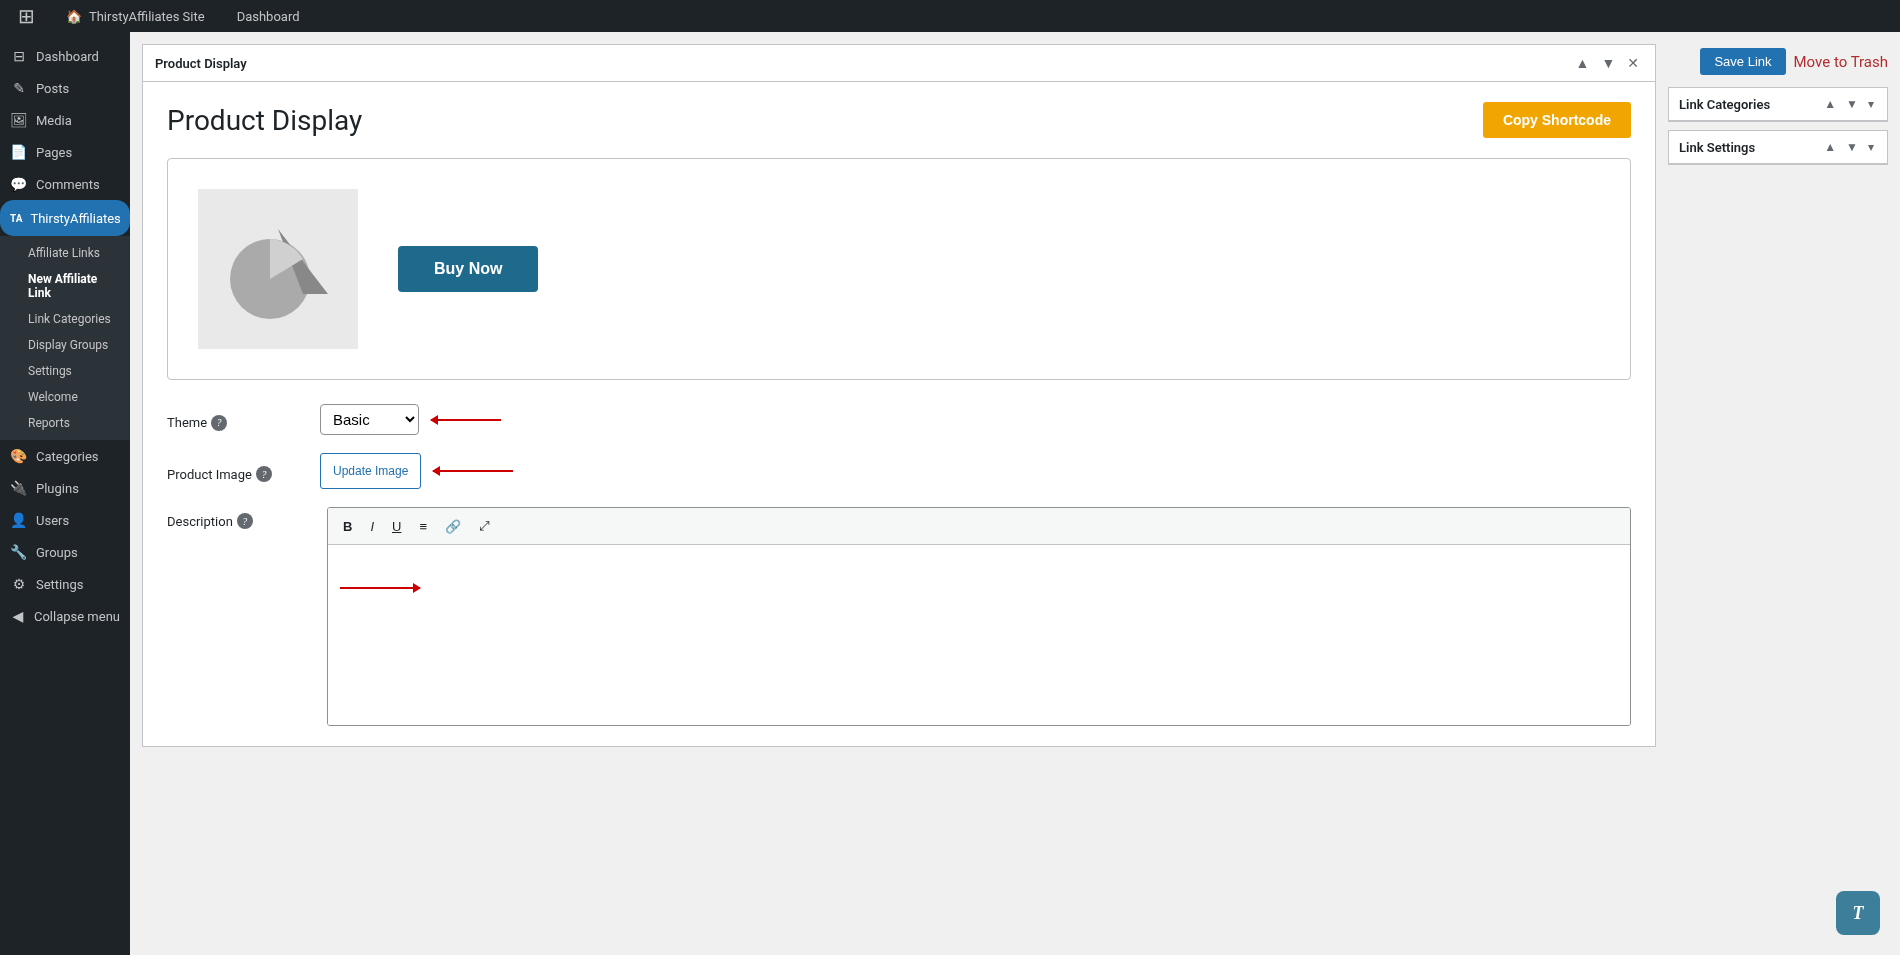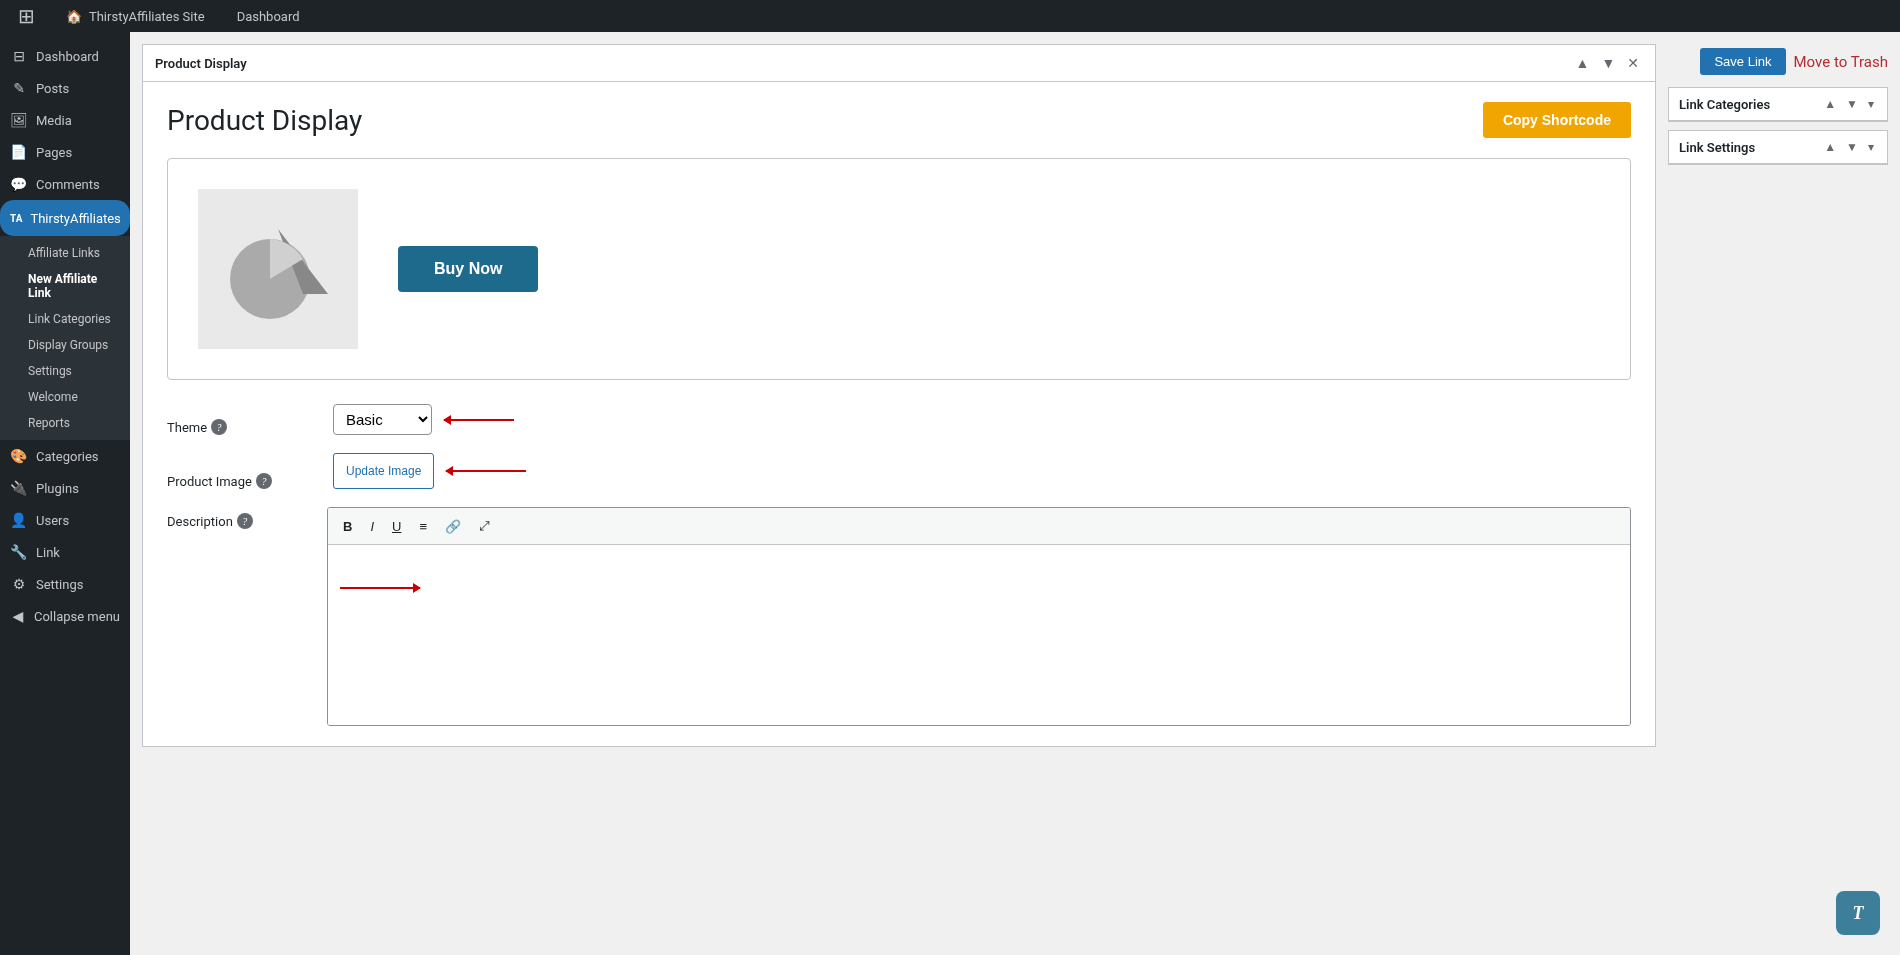--- a/index.html
+++ b/index.html
@@ -189,23 +189,23 @@
       padding: 14px 36px;
       font-size: 16px;
       font-weight: 600;
       cursor: pointer;
       border-radius: 4px;
     }
 
     
     .form-row {
       display: flex;
-      align-items: flex-end;
+      align-items: center;
       margin-bottom: 18px;
-      gap: 26px;
+      gap: 13px;
     }
     .form-label {
       width: 140px;
       flex-shrink: 0;
       font-size: 13px;
       color: #1d2327;
       padding-top: 6px;
       display: flex;
       align-items: center;
       gap: 4px;
@@ -437,21 +437,21 @@
     <div class="sidebar-item">
       <span class="icon">🔌</span>
       <span>Plugins</span>
     </div>
     <div class="sidebar-item">
       <span class="icon">👤</span>
       <span>Users</span>
     </div>
     <div class="sidebar-item">
       <span class="icon">🔧</span>
-      <span>Link</span>
+      <span>Groups</span>
     </div>
     <div class="sidebar-item">
       <span class="icon">⚙</span>
       <span>Settings</span>
     </div>
     <div class="sidebar-item">
       <span class="icon">◀</span>
       <span>Collapse menu</span>
     </div>
   </div>

